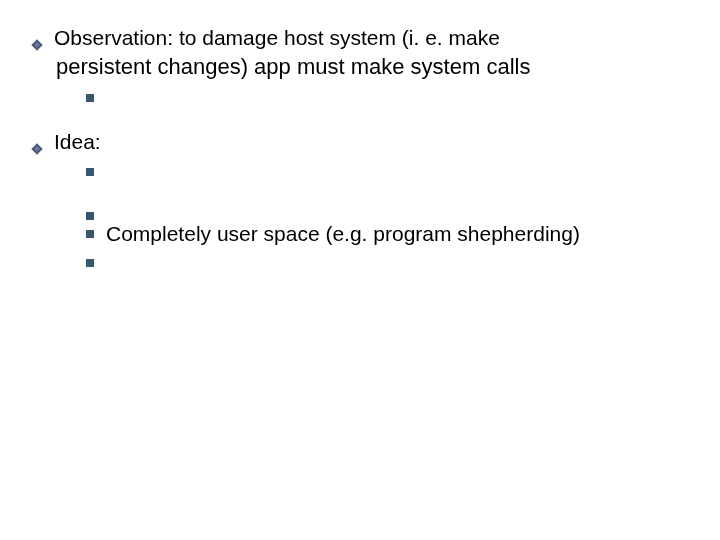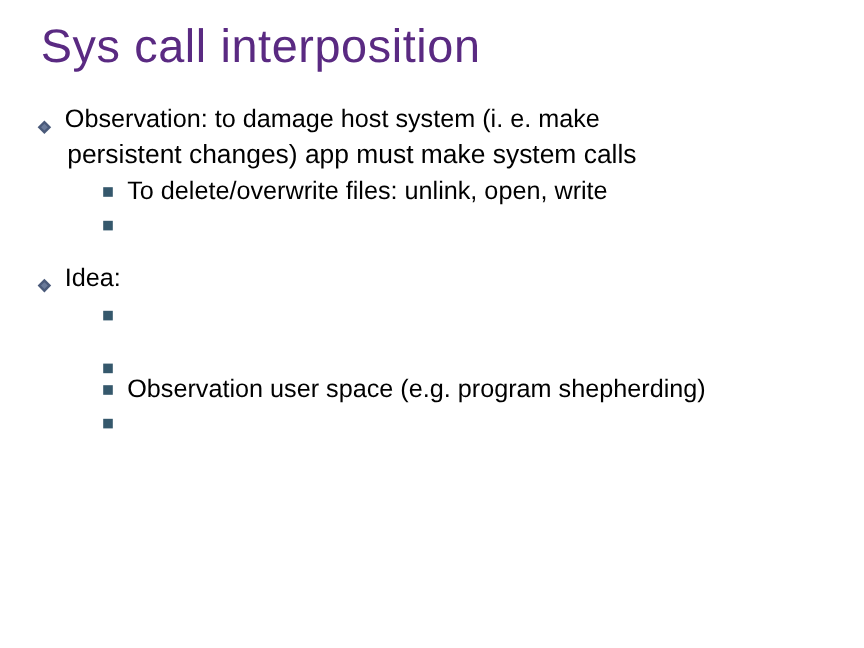--- a/index.html
+++ b/index.html
@@ -62,38 +62,33 @@
     background: #35586c;
     margin-top: 10px;
     margin-right: 12px;
   }
 </style>
 </head>
 <body>
 
 <div class="slide">
 
-  <div class="title">Sys call interposition</div>
 
   <div class="section">
     <div class="bullet-lead">
       <span class="diamond">
         <svg viewBox="0 0 14 14" width="14" height="14">
           <rect x="3" y="3" width="8" height="8" transform="rotate(45 7 7)" fill="#4a5a7a"></rect>
           <rect x="5" y="5" width="4" height="4" transform="rotate(45 7 7)" fill="#6a7a9a"></rect>
         </svg>
       </span>
       <span>Observation:   to damage host system (i. e. make</span>
     </div>
     <div class="continuation">persistent changes)  app must make system calls</div>
     <div class="sub-list">
-      <div class="sub-item">
-        <span class="sq"></span>
-        <span>To delete/overwrite files:      unlink, open, write</span>
-      </div>
       <div class="sub-item">
         <span class="sq"></span>
       </div>
     </div>
   </div>
 
   <div class="section">
     <div class="bullet-lead">
       <span class="diamond">
         <svg viewBox="0 0 14 14" width="14" height="14">
@@ -110,21 +105,21 @@
     </div>
   </div>
 
   <div class="section">
     <div class="sub-list">
       <div class="sub-item">
         <span class="sq"></span>
       </div>
       <div class="sub-item">
         <span class="sq"></span>
-        <span>Observation user space (e.g.  program shepherding)</span>
+        <span>Completely user space (e.g.  program shepherding)</span>
       </div>
       <div class="sub-item">
         <span class="sq"></span>
       </div>
     </div>
   </div>
 
 </div>
 
 </body></html>

